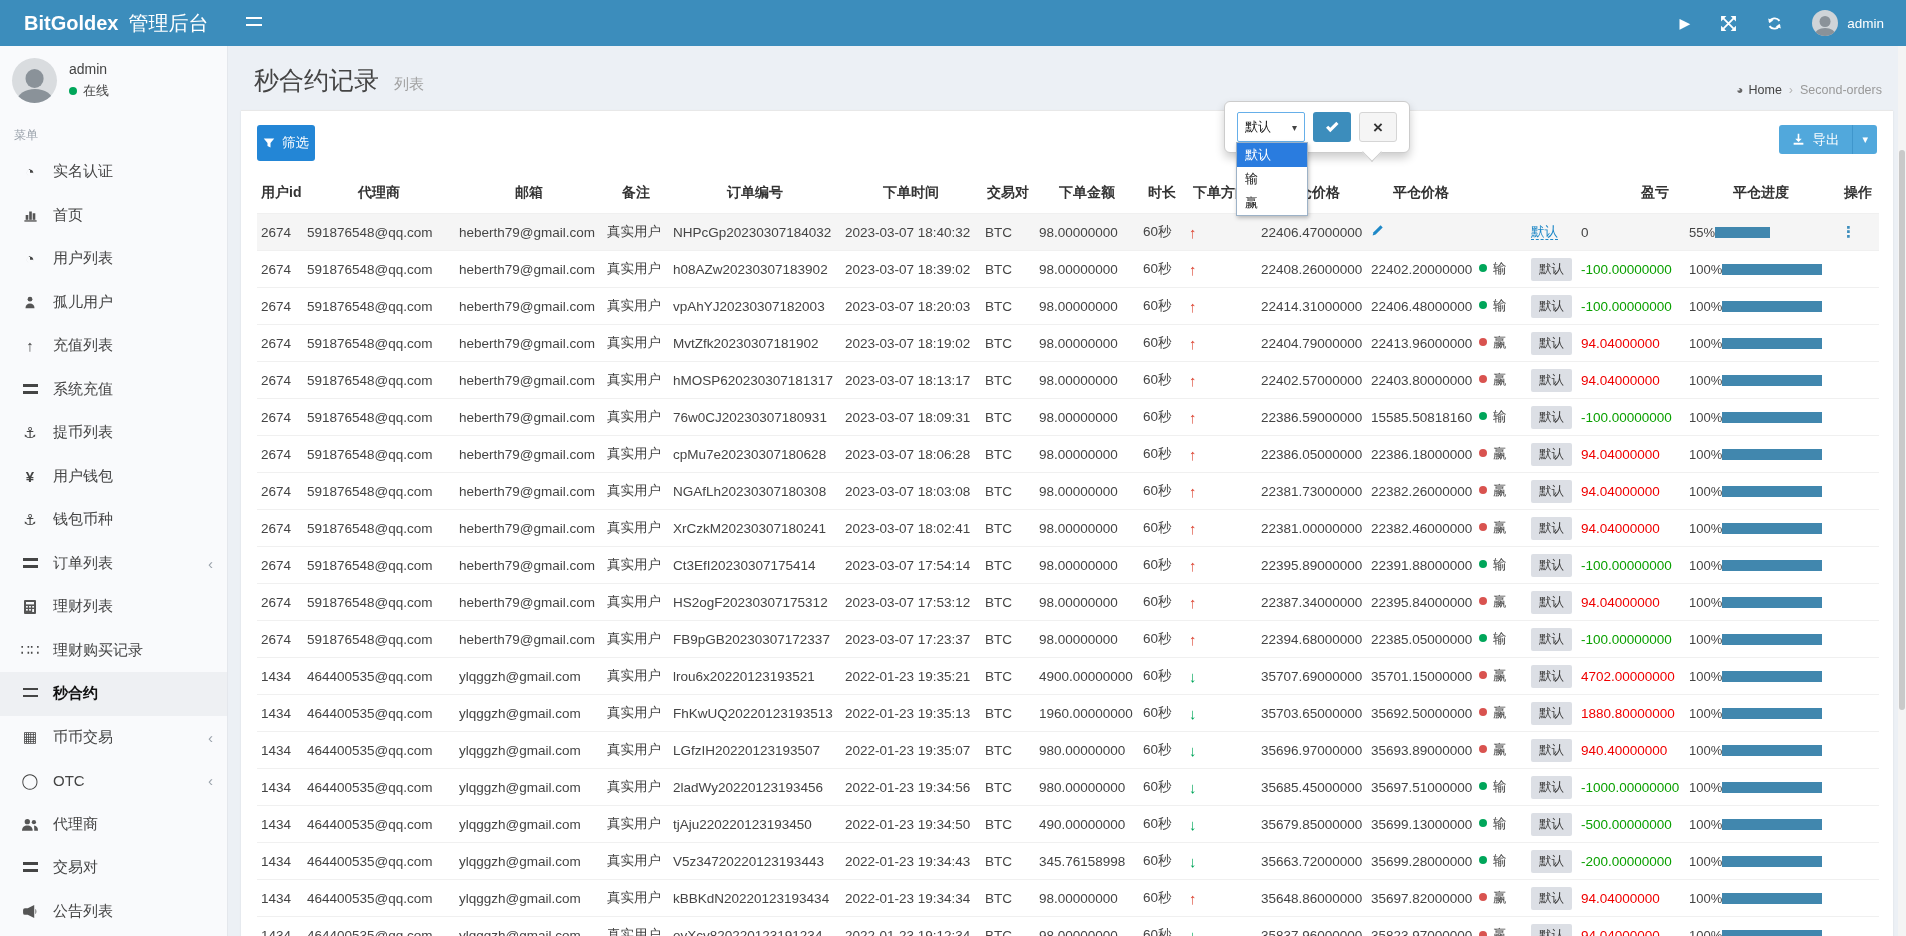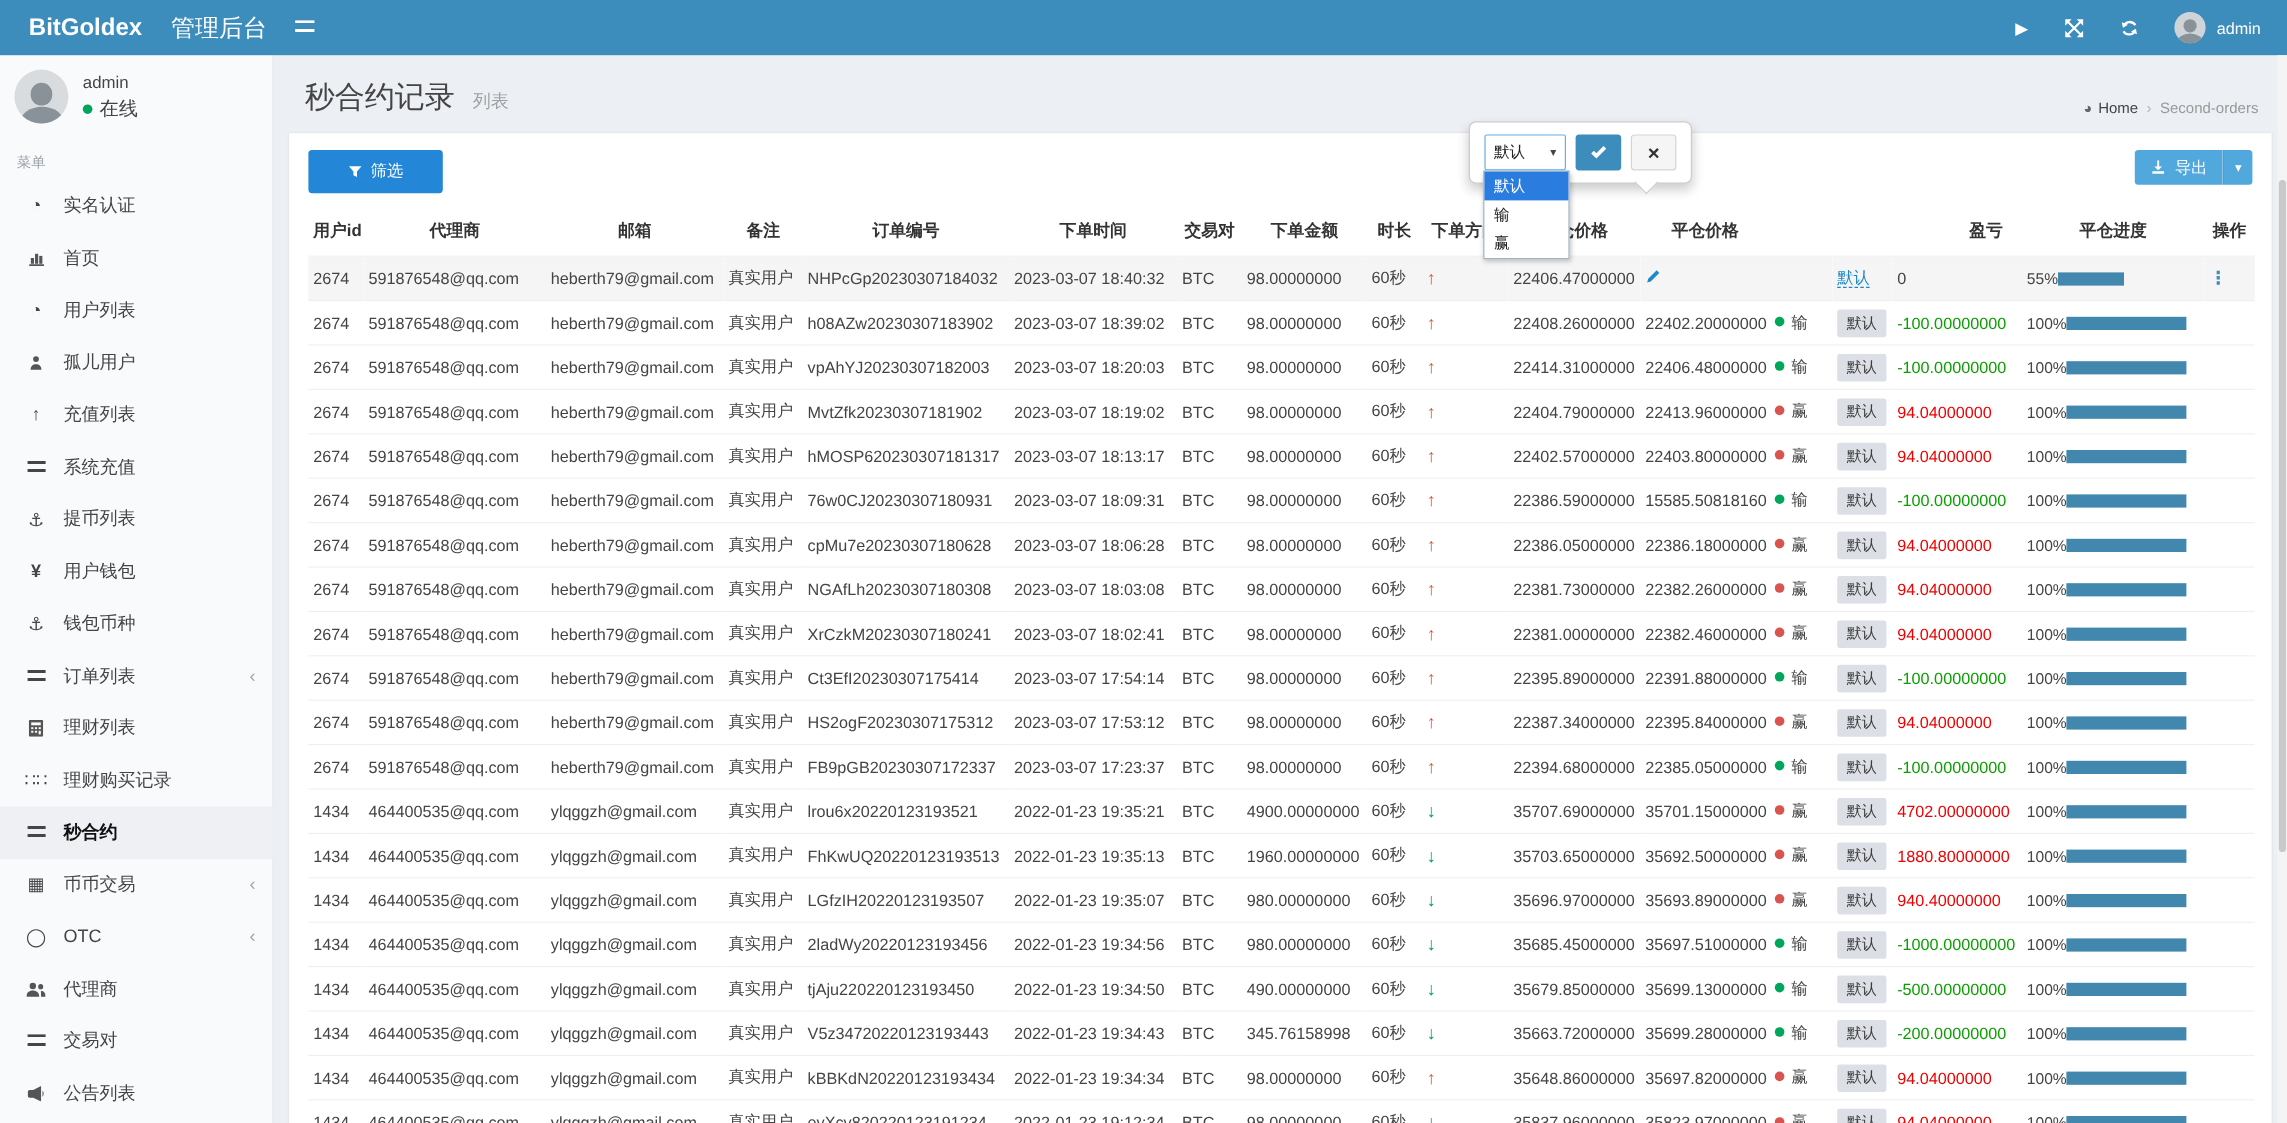--- a/index.html
+++ b/index.html
@@ -3,38 +3,38 @@
 <meta charset="utf-8">
 <style>
   * { margin:0; padding:0; box-sizing:border-box; }
   html,body { width:1906px; height:936px; }
   body { font-family:"Liberation Sans","DejaVu Sans",sans-serif; background:#ecf0f5; overflow:hidden; }
   .screen { position:relative; width:1906px; height:936px; overflow:hidden; }
 
   
   .navbar { position:absolute; top:0; left:0; right:0; height:46px; background:#3c8dbc; display:flex; align-items:center; z-index:20; }
   .brand { width:228px; height:46px; display:flex; align-items:center; padding-left:24px; color:#fff; font-size:20px; white-space:nowrap; }
-  .brand b { font-weight:bold; margin-right:24px; }
+  .brand b { font-weight:bold; margin-right:10px; }
   .nav-toggle { padding:0 18px; height:46px; display:flex; align-items:center; cursor:pointer; }
   .bars { display:inline-block; width:15px; height:12px; background:repeating-linear-gradient(to bottom, currentColor 0 2.5px, transparent 2.5px 7px); }
   .nav-toggle .bars { color:#fff; width:16px; }
   .nav-right { margin-left:auto; display:flex; align-items:center; gap:30px; padding-right:22px; color:#fff; }
   .nav-ico { font-size:14px; line-height:1; cursor:pointer; display:flex; align-items:center; }
   .avatar-sm { width:26px; height:26px; border-radius:50%; background:#cfd4d8; position:relative; overflow:hidden; }
   .avatar-sm::before, .avatar-lg::before { content:""; position:absolute; left:50%; top:24%; transform:translateX(-50%); width:42%; height:42%; border-radius:50%; background:#8a9299; }
   .avatar-sm::after, .avatar-lg::after { content:""; position:absolute; left:50%; top:68%; transform:translateX(-50%); width:80%; height:55%; border-radius:50% 50% 0 0; background:#8a9299; }
   .nav-user { display:flex; align-items:center; gap:9px; cursor:pointer; }
   .nav-user span { font-size:13.5px; }
 
   
   .sidebar { position:absolute; top:46px; left:0; bottom:0; width:228px; background:#f9fafc; border-right:1px solid #e4e7ec; z-index:10; }
   .user-panel { display:flex; align-items:center; gap:12px; padding:12px 12px 10px 12px; }
   .avatar-lg { width:45px; height:45px; border-radius:50%; background:#d9dcdf; position:relative; overflow:hidden; flex:none; }
   .user-meta .name { font-size:14px; color:#444; margin-bottom:5px; }
-  .user-meta .status { font-size:16px; color:#444; display:flex; align-items:center; gap:6px; }
+  .user-meta .status { font-size:13px; color:#444; display:flex; align-items:center; gap:6px; }
   .dot { display:inline-block; width:8px; height:8px; border-radius:50%; }
   .dot.green { background:#00a65a; }
   .dot.red { background:#d9534f; }
   .menu-label { padding:14px 14px 6px 14px; font-size:12px; color:#9aa2ab; }
   ul.menu { list-style:none; }
   ul.menu li { display:flex; align-items:center; gap:13px; height:43.5px; padding:0 14px 0 20px; font-size:15px; color:#444; cursor:pointer; white-space:nowrap; }
   ul.menu li .mi { width:20px; text-align:center; color:#454545; font-size:15px; flex:none; display:inline-flex; justify-content:center; align-items:center; }
   ul.menu li .mi .bars { color:#454545; width:15px; height:11px; }
   ul.menu li.active { background:#eef0f3; font-weight:bold; color:#111; }
   ul.menu li .chev { margin-left:auto; color:#9aa2ab; font-size:15px; }
@@ -45,21 +45,21 @@
   .page-title { font-size:25px; color:#444; font-weight:normal; }
   .page-title small { font-size:15px; color:#a0a0a0; margin-left:8px; font-weight:normal; }
   .breadcrumb { font-size:12.5px; color:#999; display:flex; align-items:center; gap:7px; }
   .breadcrumb .home { color:#444; display:flex; align-items:center; gap:5px; cursor:pointer; }
   .breadcrumb .sep { color:#b5b5b5; }
   .breadcrumb .crumb-ico { color:#666; font-size:12px; }
 
   .panel { position:absolute; top:64px; left:13px; right:13px; bottom:-10px; background:#fff; box-shadow:0 1px 2px rgba(0,0,0,.08); border-top:1px solid #e8e8e8; padding:14px 16px 0 16px; }
   .toolbar { display:flex; justify-content:space-between; align-items:flex-start; margin-bottom:12px; }
   .btn { border:none; border-radius:3px; color:#fff; font-size:13.5px; display:inline-flex; align-items:center; gap:7px; cursor:pointer; font-family:inherit; }
-  .btn-filter { background:#2386d6; padding:9px 33px; }
+  .btn-filter { background:#2386d6; padding:9px 6px; }
   .btn-group-export { display:flex; }
   .btn-export { background:#51a8dc; padding:0 13px; border-radius:3px 0 0 3px; }
   .btn-export-caret { background:#51a8dc; border-left:1px solid #3f96cc; border-radius:0 3px 3px 0; padding:8px 9px; color:#fff; font-size:11px; display:flex; align-items:center; cursor:pointer; }
 
   
   table { width:100%; border-collapse:collapse; table-layout:fixed; }
   th { text-align:center; font-size:14px; color:#333; padding:11px 4px; white-space:nowrap; overflow:hidden; }
   th.pad-profit { padding-left:52px; }
   td { font-size:13.5px; color:#444; padding:0 4px; height:37px; border-top:1px solid #f0f0f0; white-space:nowrap; overflow:hidden; }
   tr.editing td { background:#f5f5f5; }

